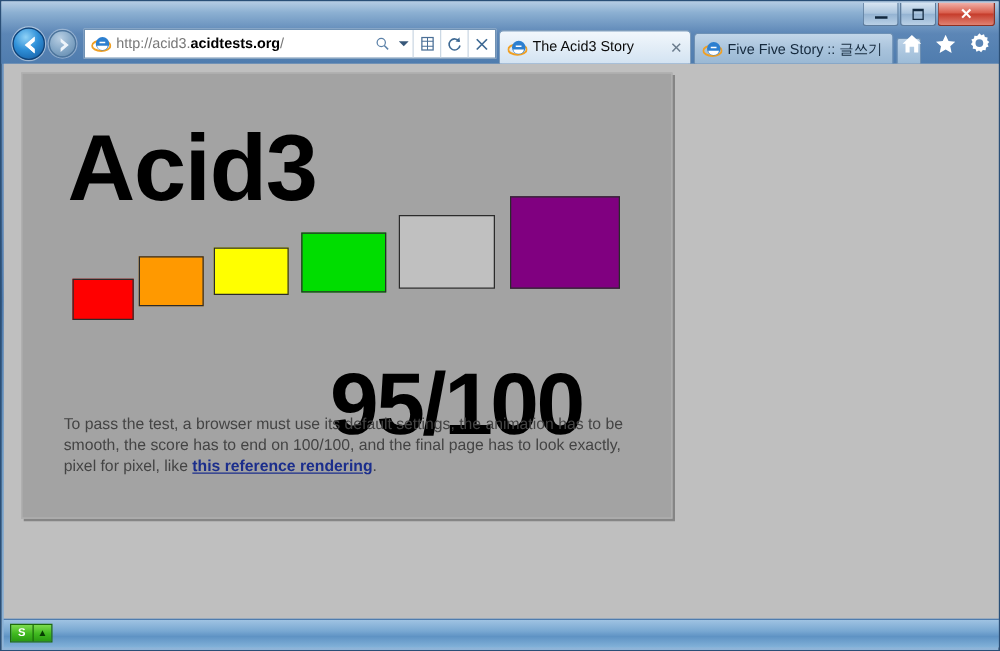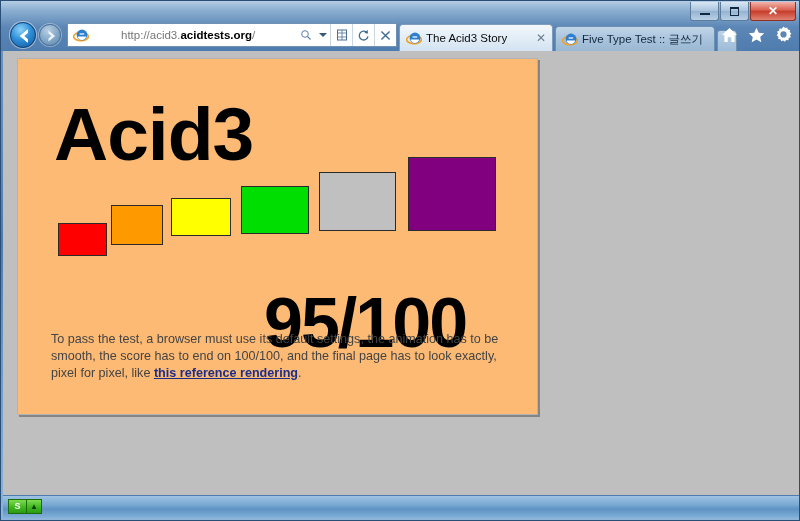--- a/index.html
+++ b/index.html
@@ -93,21 +93,20 @@
 
   .address-bar {
     position: absolute;
     left: 66px; top: 4px;
     width: 330px; height: 24px;
     background: #ffffff;
     border: 1px solid #6f91b3;
     box-sizing: border-box;
     display: flex;
     align-items: center;
-    gap: 28px;
   }
   .ie-favicon {
     width: 16px; height: 16px;
     margin: 0 4px 0 5px;
     flex: 0 0 auto;
   }
   .url-text {
     font-size: 11.5px;
     color: #777777;
     white-space: nowrap;
@@ -204,21 +203,21 @@
     width: 796px;
     height: 444px;
     background: #bfbfbf;
     overflow: hidden;
   }
   .page-box {
     position: absolute;
     left: 14px; top: 7px;
     width: 521px;
     height: 357px;
-    background: #fdba74;
+    background: #a3a3a3;
     border: 1px solid #b2b2b2;
     box-shadow: 2px 2px 0 rgba(0,0,0,0.30);
     box-sizing: border-box;
     overflow: hidden;
   }
 
   .acid-title {
     position: absolute;
     left: 36px;
     top: 38px;
@@ -389,21 +388,21 @@
       <span class="tab-close">✕</span>
     </div>
 
     <div class="tab inactive">
       <svg class="tab-favicon" viewBox="0 0 16 16">
         <ellipse cx="8" cy="9.6" rx="7.4" ry="4.2" fill="none" stroke="#f0a024" stroke-width="1.6"></ellipse>
         <circle cx="9" cy="8" r="5.4" fill="#2c7fd0"></circle>
         <path d="M4.6 9.6 h8.6 a4.4 4.4 0 0 1 -8.6 0 z" fill="#ffffff"></path>
         <path d="M6.6 6.4 h4.6 v1.2 h-4.6 z" fill="#ffffff"></path>
       </svg>
-      <span class="tab-title">Five Type Test :: 글쓰기</span>
+      <span class="tab-title">Five Five Story :: 글쓰기</span>
     </div>
 
     <div class="newtab"></div>
   </div>
 
   <div class="cmdicons">
     <div class="cmd-ico">
       <svg width="17" height="16" viewBox="0 0 17 16">
         <path d="M8.5 1 L16 8 L13.6 8 L13.6 15 L10.3 15 L10.3 10.3 L6.7 10.3 L6.7 15 L3.4 15 L3.4 8 L1 8 Z" fill="#ffffff"></path>
       </svg>

